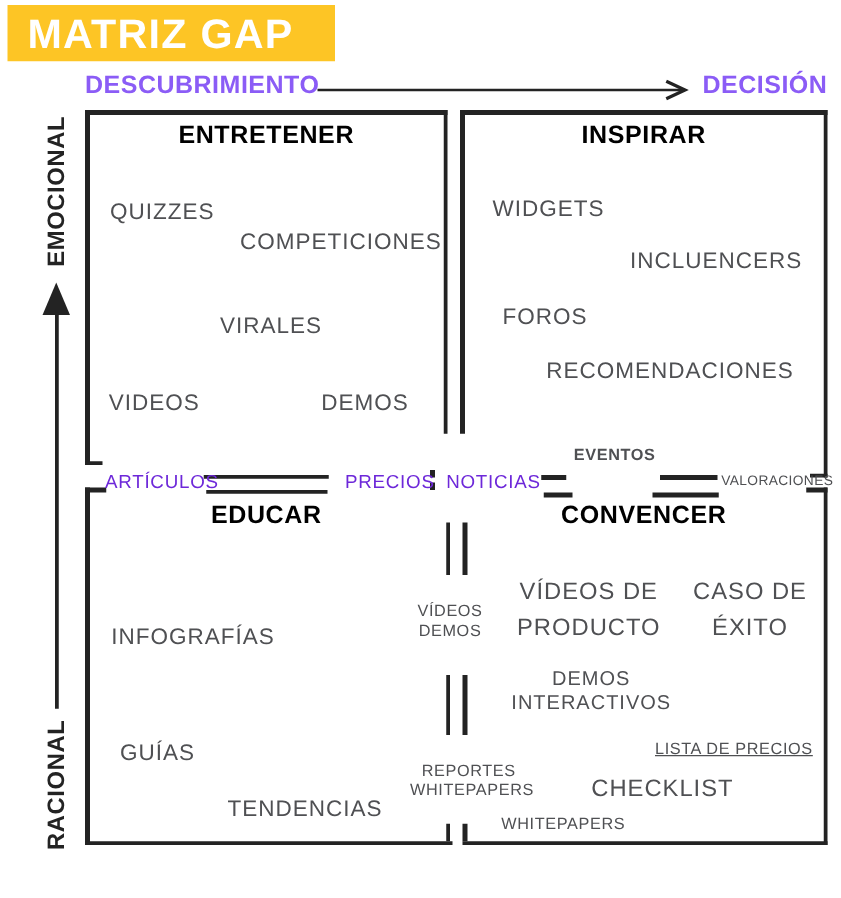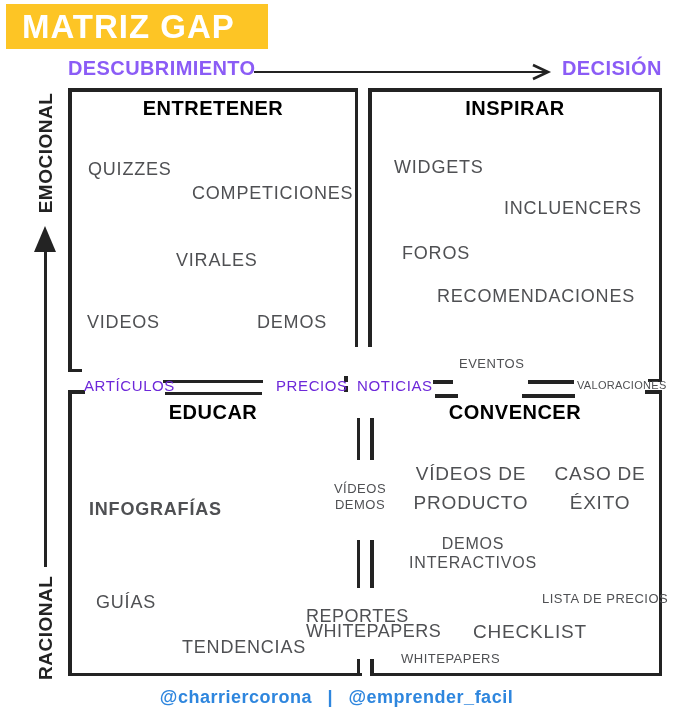--- a/index.html
+++ b/index.html
@@ -99,40 +99,35 @@
 
   <div class="item" style="left:394px;top:157px;">WIDGETS</div>
   <div class="item" style="left:504px;top:198px;">INCLUENCERS</div>
   <div class="item" style="left:402px;top:243px;">FOROS</div>
   <div class="item" style="left:437px;top:286px;">RECOMENDACIONES</div>
 
   <div class="b-label" style="left:84px;top:377px;">ARTÍCULOS</div>
   <div class="b-label" style="left:276px;top:377px;">PRECIOS</div>
   <div class="b-label" style="left:357px;top:377px;">NOTICIAS</div>
   <div class="item item-xs" style="left:577px;top:379px;">VALORACIONES</div>
-  <div class="item item-sm" style="left:459px;top:356px;">EVENTOS</div>
+  <div class="item item-sm" style="left:459px;top:356px;font-weight:bold;">EVENTOS</div>
 
-  <div class="item" style="left:89px;top:499px;font-weight:bold;">INFOGRAFÍAS</div>
+  <div class="item" style="left:89px;top:499px;">INFOGRAFÍAS</div>
   <div class="item" style="left:96px;top:592px;">GUÍAS</div>
   <div class="item" style="left:182px;top:637px;">TENDENCIAS</div>
 
   <div class="item item-sm ctr" style="left:329px;top:481px;width:62px;">VÍDEOS
 DEMOS</div>
-  <div class="item item-sm ctr" style="left:306px;top:609px;width:94px;font-size:18px;line-height:15px;">REPORTES
+  <div class="item item-sm ctr" style="left:328px;top:609px;width:94px;font-size:13px;line-height:15px;">REPORTES
 WHITEPAPERS</div>
 
   <div class="item item-lg ctr" style="left:550px;top:459px;width:100px;">CASO DE
 ÉXITO</div>
   <div class="item item-lg ctr" style="left:411px;top:459px;width:120px;">VÍDEOS DE
 PRODUCTO</div>
   <div class="item item-md ctr" style="left:406px;top:534px;width:134px;">DEMOS
 INTERACTIVOS</div>
-  <div class="item item-sm" style="left:542px;top:591px;">LISTA DE PRECIOS</div>
+  <div class="item item-sm" style="left:524px;top:591px;text-decoration:underline;">LISTA DE PRECIOS</div>
   <div class="item item-lg" style="left:473px;top:617px;">CHECKLIST</div>
   <div class="item item-sm" style="left:401px;top:651px;">WHITEPAPERS</div>
 
-  <div class="footer">
-    <span>@charriercorona</span>
-    <span class="sep">|</span>
-    <span>@emprender_facil</span>
-  </div>
 
 </div>
 
 </body></html>

